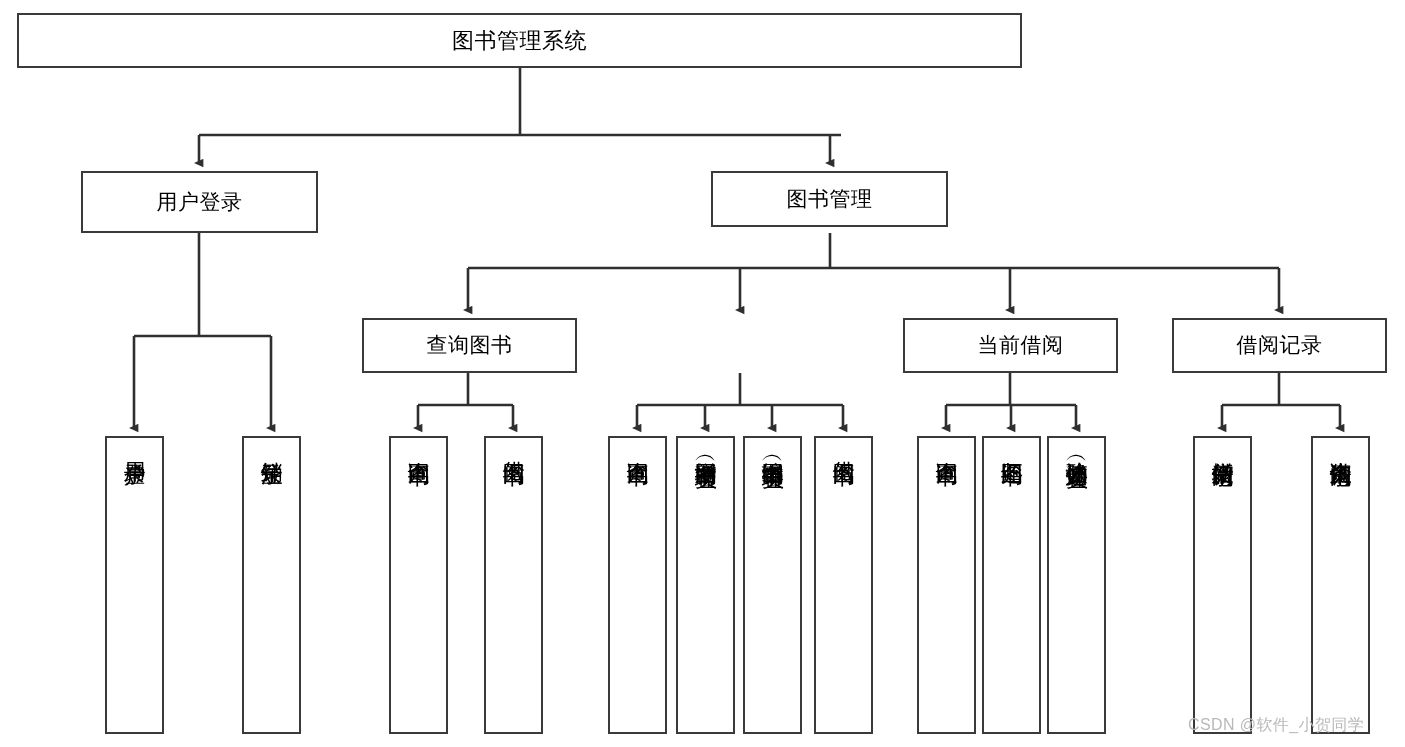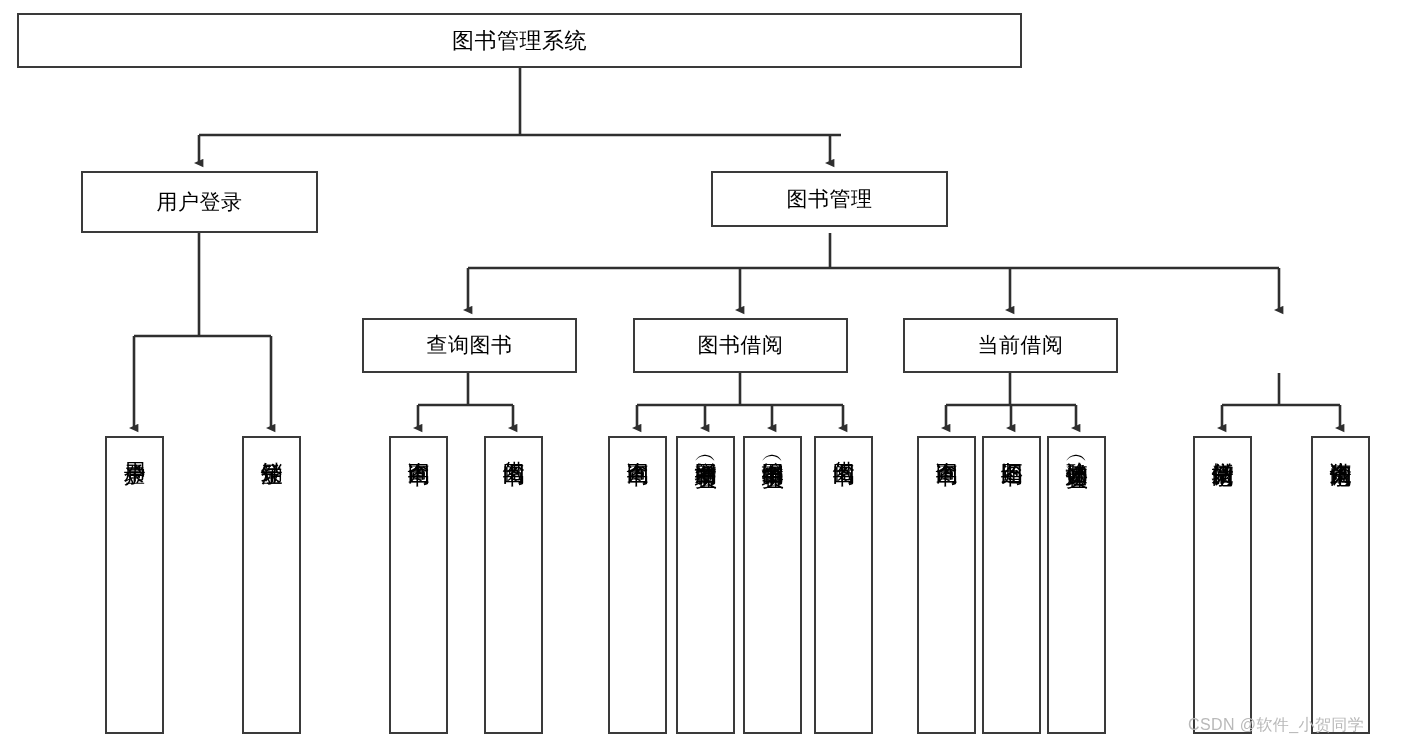--- a/index.html
+++ b/index.html
@@ -139,26 +139,26 @@
   <div class="node h" style="left:81px; top:171px; width:237px; height:62px;">
     <span class="label">用户登录</span>
   </div>
   <div class="node h" style="left:711px; top:171px; width:237px; height:56px;">
     <span class="label">图书管理</span>
   </div>
 
   <div class="node h" style="left:362px; top:318px; width:215px; height:55px;">
     <span class="label">查询图书</span>
   </div>
-  <div class="node h" style="left:633px; top:318px; width:215px; height:55px;">
-    <span class="label">图书借阅</span>
-  </div>
   <div class="node h" style="left:903px; top:318px; width:215px; height:55px;padding-left:20px;">
     <span class="label">当前借阅</span>
   </div>
+  <div class="node h" style="left:1172px; top:318px; width:215px; height:55px;">
+    <span class="label">借阅记录</span>
+  </div>
 
   <div class="node v" style="left:105px; top:436px; width:59px; height:298px;">
     <span class="label">用户登录</span>
   </div>
   <div class="node v" style="left:242px; top:436px; width:59px; height:298px;">
     <span class="label">注销登录</span>
   </div>
 
   <div class="node v" style="left:389px; top:436px; width:59px; height:298px;">
     <span class="label">查询图书</span>

